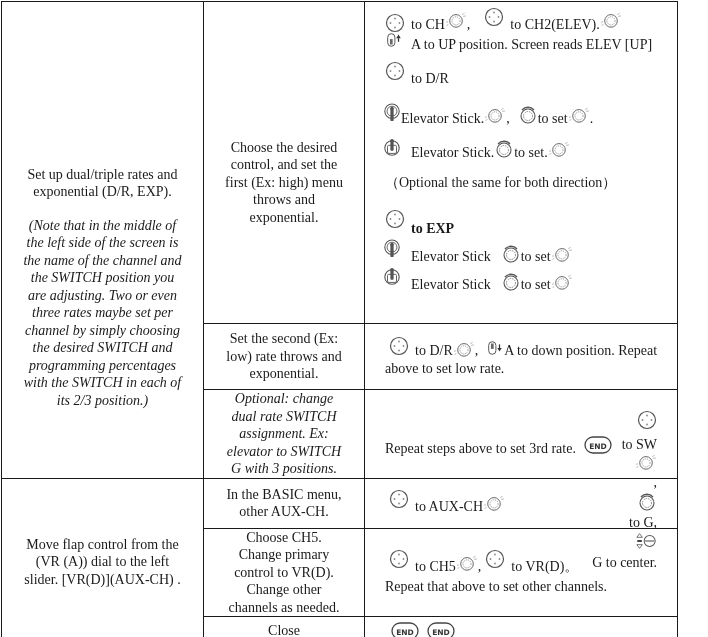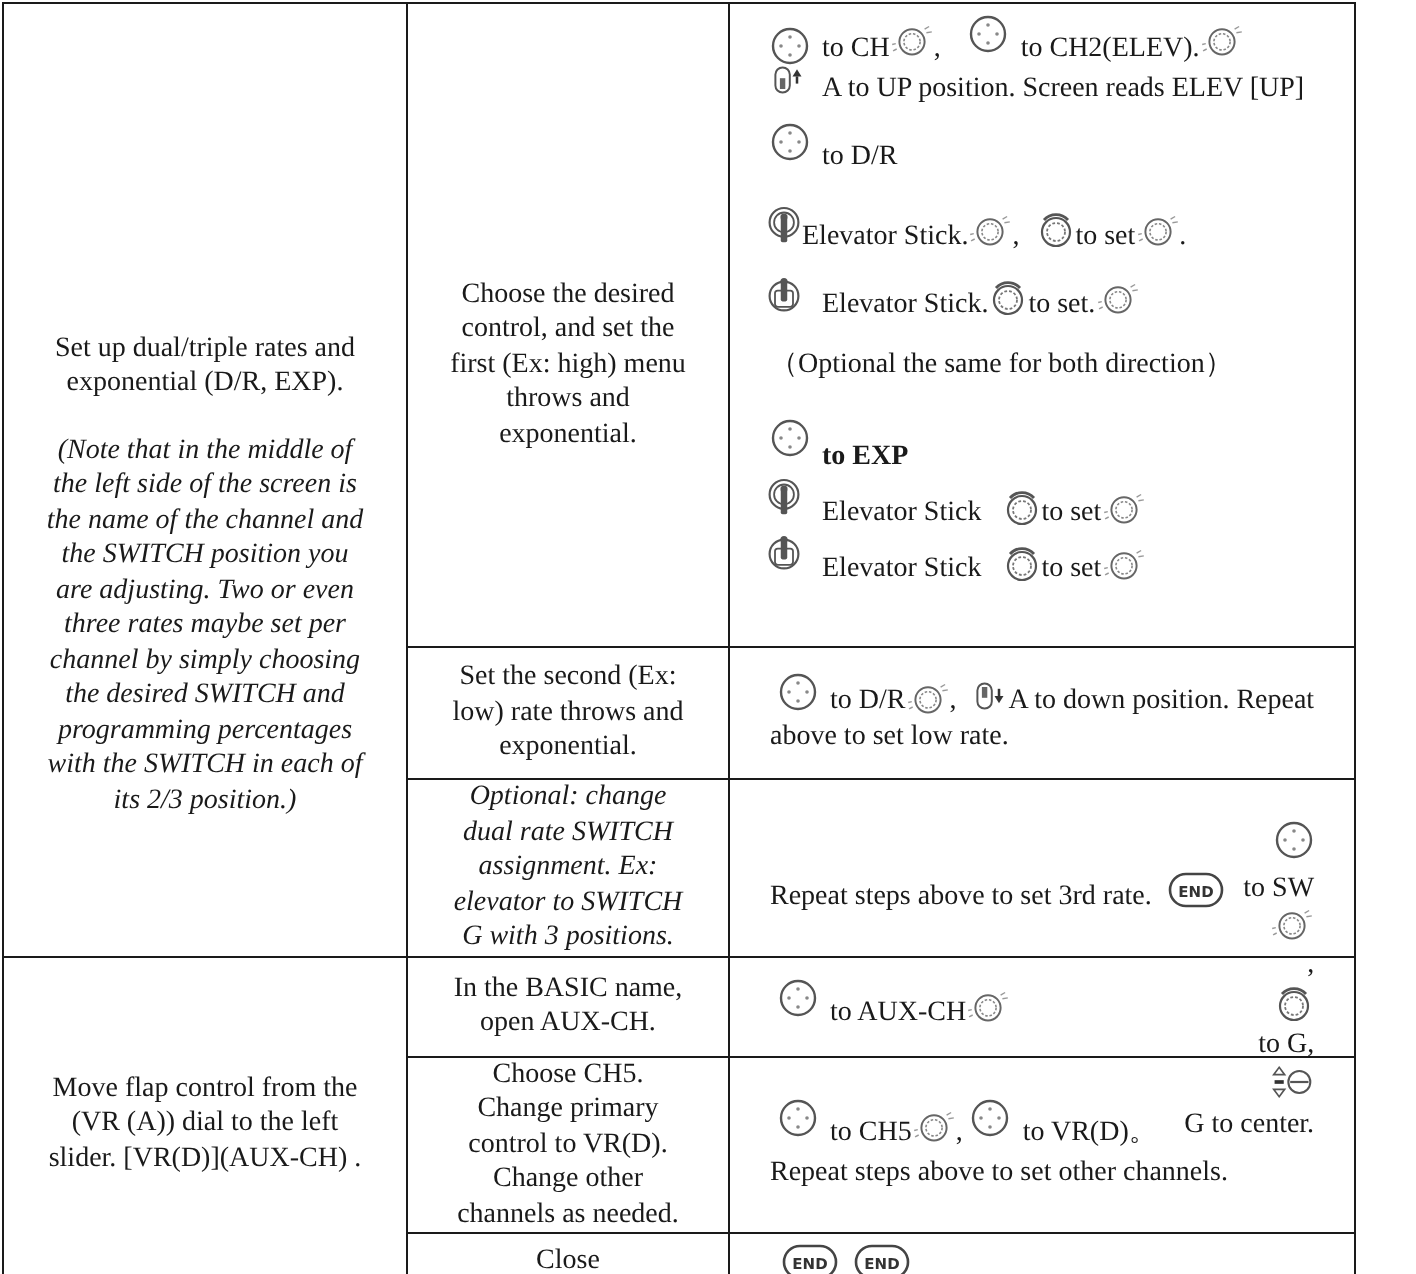--- a/index.html
+++ b/index.html
@@ -240,21 +240,21 @@
               <use href="#sym-end"></use>
             </svg>
         </div>
       </td>
     </tr>
 
     <tr style="height:50px;">
       <td rowspan="3">
         <div>Move flap control from the (VR (A)) dial to the left slider. [VR(D)](AUX-CH) .</div>
       </td>
-      <td>In the BASIC name, open AUX-CH.</td>
+      <td>In the BASIC menu, other AUX-CH.</td>
       <td>
         <div class="line" style="height:24px;">
           <svg class="ic" width="20" height="20" style="margin-bottom:6px;margin-left:4px;">
               <use href="#sym-dpad"></use>
             </svg>
           <span class="t" style="margin-left:6px;margin-top:14px;">to AUX-CH</span>
           <svg class="ic" width="22" height="18" style="margin-bottom:3px;">
               <use href="#sym-dialpress"></use>
             </svg>
         </div>
@@ -271,21 +271,21 @@
           <svg class="ic" width="22" height="18" style="margin-bottom:3px;">
               <use href="#sym-dialpress"></use>
             </svg>
           <span class="t">,</span>
           <svg class="ic" width="20" height="20" style="margin-left:4px;margin-bottom:6px;">
               <use href="#sym-dpad"></use>
             </svg>
           <span class="t" style="margin-left:6px;">to VR(D)。</span>
         </div>
         <div class="line" style="height:20px;">
-          <span class="t">Repeat steps above to set other channels.</span>
+          <span class="t">Repeat that above to set other channels.</span>
         </div>
       </td>
     </tr>
     <tr style="height:29px;">
       <td>Close</td>
       <td>
         <div class="line" style="height:22px;align-items:center;">
           <svg class="ic" width="28" height="18" style="margin-left:6px;">
               <use href="#sym-end"></use>
             </svg>

